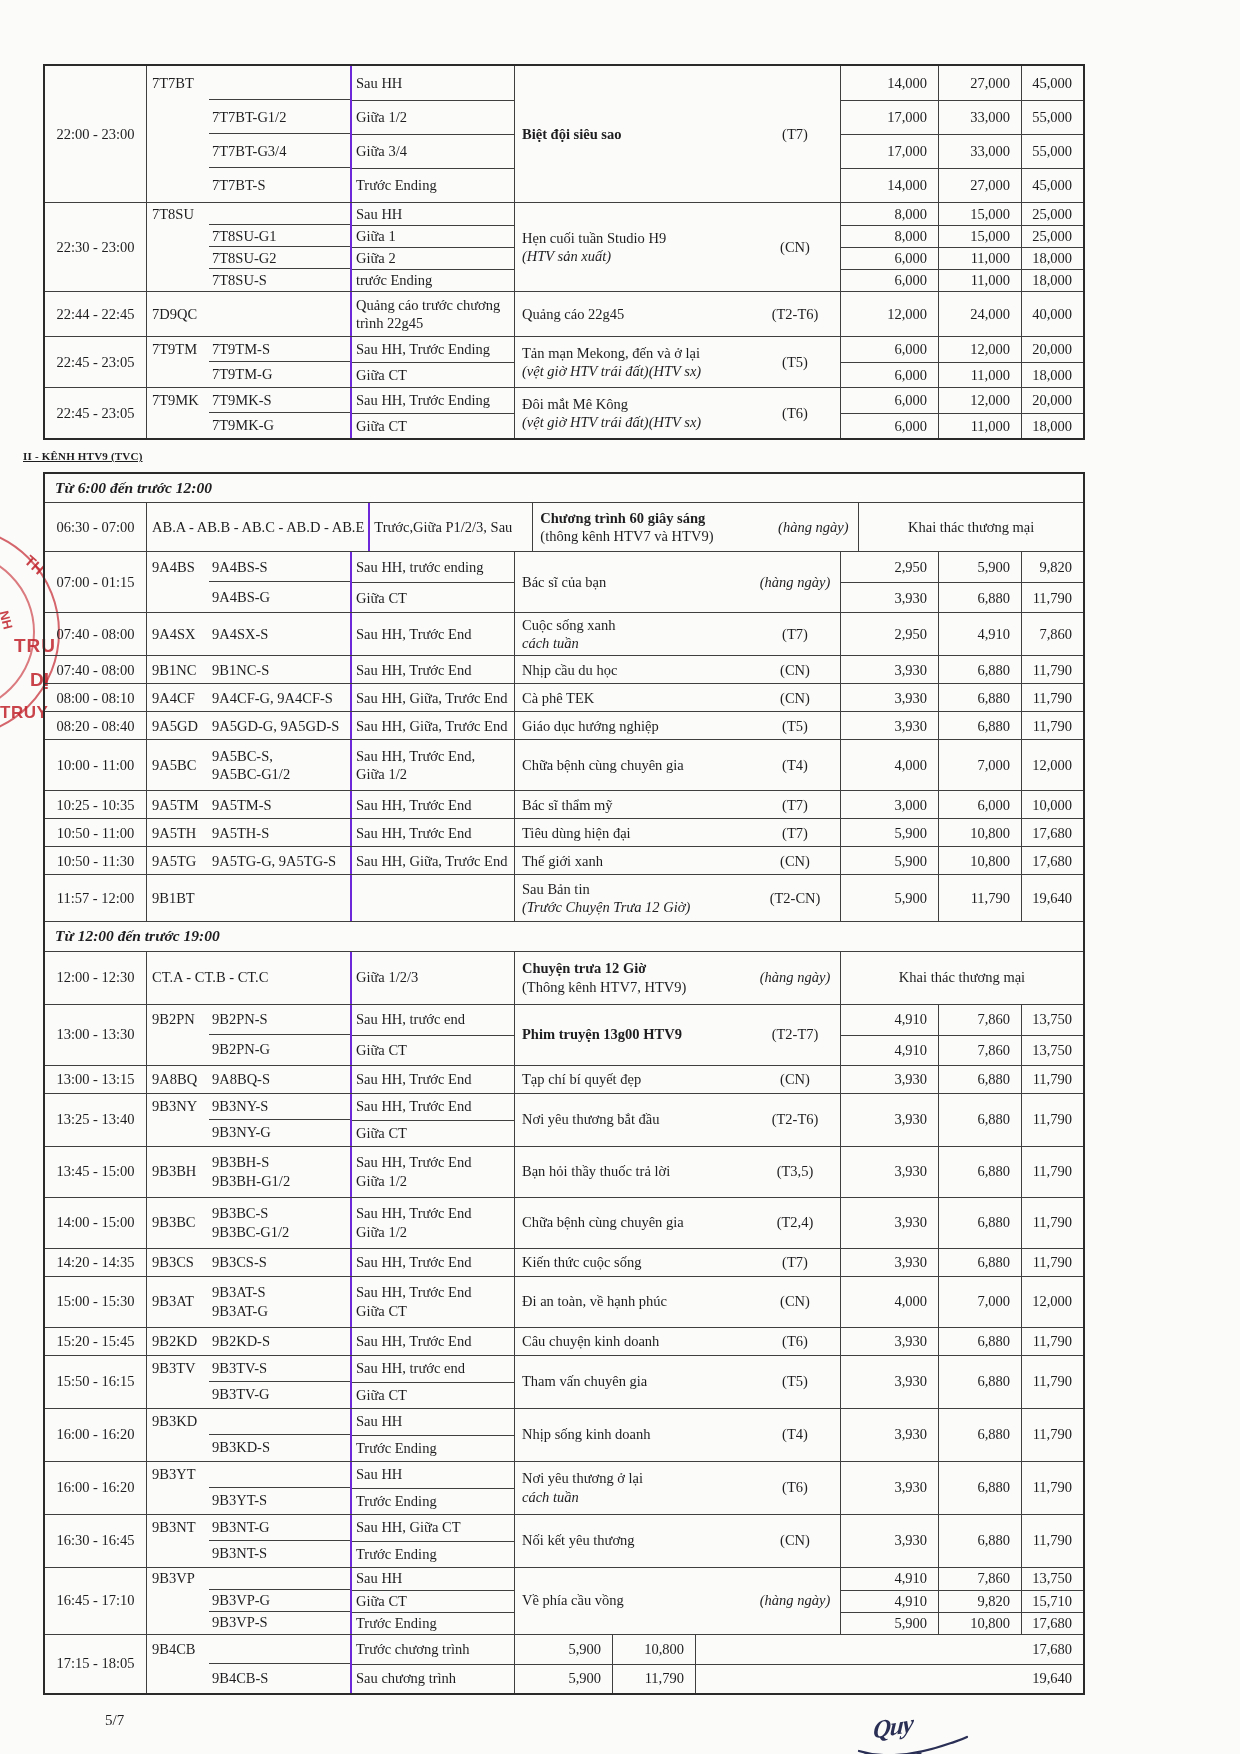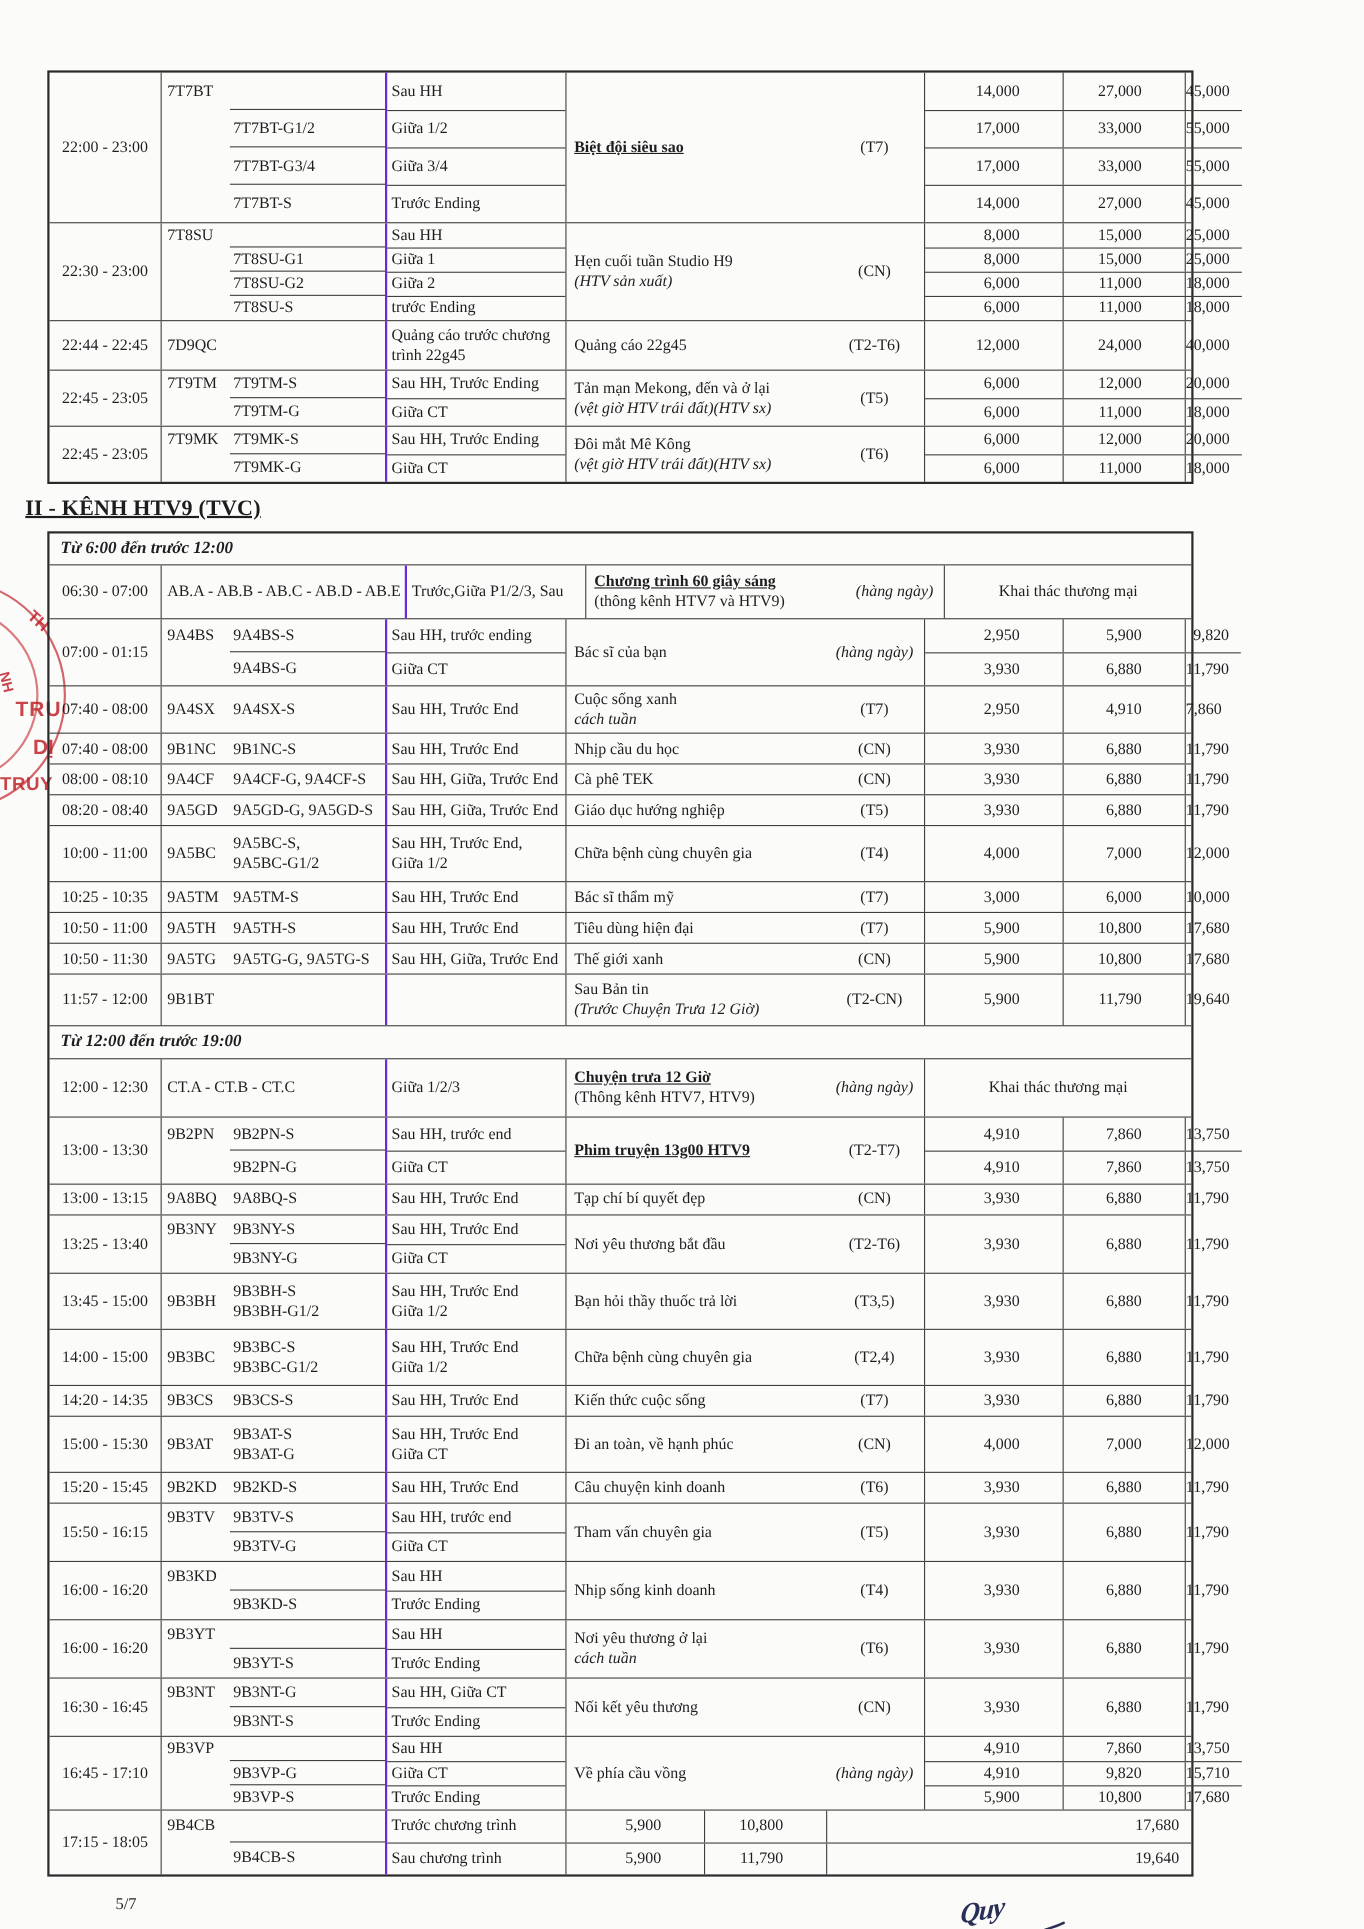--- a/index.html
+++ b/index.html
@@ -27,35 +27,35 @@
   .codesr { padding:1px 2px; }
   .codesr + .codesr::before { content:""; position:absolute; left:62px; right:0; top:-1px;
                               border-top:1px solid #3f3f3f; }
   .cmain { flex:0 0 auto; min-width:61px; white-space:nowrap; padding-left:3px; }
   .csub  { flex:1 1 auto; white-space:pre-line; padding-left:2px; }
   .possr { padding:1px 4px; white-space:pre-line; }
   .possr + .possr { border-top:1px solid #3f3f3f; }
 
   .progwrap { flex:0 0 326px; display:flex; border-right:1px solid #3f3f3f; }
   .prog { flex:1 1 auto; display:flex; flex-direction:column; justify-content:center; padding:2px 2px 2px 7px; }
-  .pname.b { font-weight:bold;text-decoration:underline; }
+  .pname.b { font-weight:bold; }
   .psub.i  { font-style:italic; }
   .pdays { flex:0 0 90px; display:flex; align-items:center; justify-content:center; text-align:center; padding:1px 2px; }
   .pdays.i { font-style:italic; }
 
   .pricecol { flex:1 1 auto; display:flex; flex-direction:column; }
-  .prow { display:flex; flex:1 1 auto; min-height:var(--rh,27px);gap:28px; }
+  .prow { display:flex; flex:1 1 auto; min-height:var(--rh,27px); }
   .prow + .prow { border-top:1px solid #3f3f3f;justify-content:flex-end; }
   .pcell { display:flex; align-items:center; justify-content:flex-end; padding-right:11px; }
   .pc1 { width:97px; }
   .pc2 { width:83px; border-left:1px solid #3f3f3f; }
   .pc3 { flex:1; border-left:1px solid #3f3f3f; }
   .plabel { flex:1; display:flex; align-items:center; justify-content:center; padding:2px; }
 
-  .section-title { font-weight:bold; font-size:20px; text-decoration:underline;
+  .section-title { font-weight:bold; font-size:11px; text-decoration:underline;
                    margin:10px 0 8px -20px; letter-spacing:.2px; }
 
   .pagefoot { display:flex; justify-content:space-between; align-items:flex-start; margin-top:16px; }
   .pagenum { margin-left:62px; font-size:15px; }
   .sig { margin-right:110px; position:relative; height:50px; width:120px; }
   .sig-text { position:absolute; left:18px; top:0; font-style:italic; font-size:25px; color:#2a2f55;
               transform:rotate(-10deg) skewX(-14deg); font-weight:bold; letter-spacing:-1px; }
   .sig svg { position:absolute; left:0; top:22px; }
 
   

